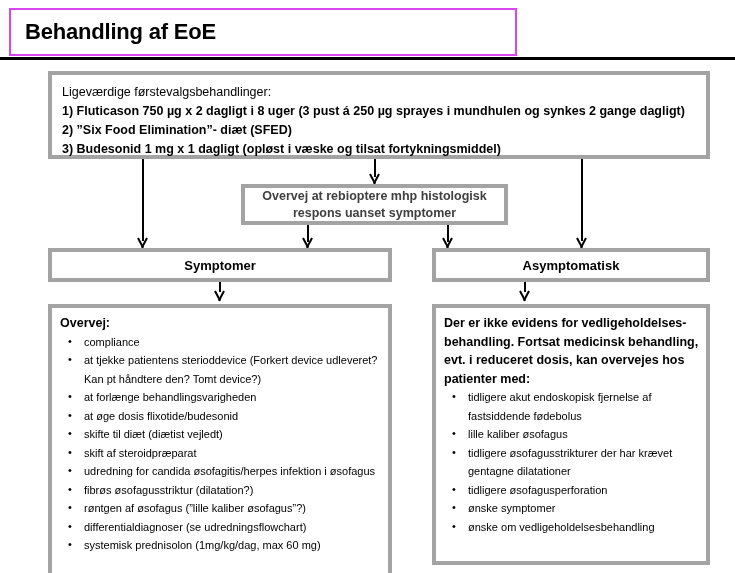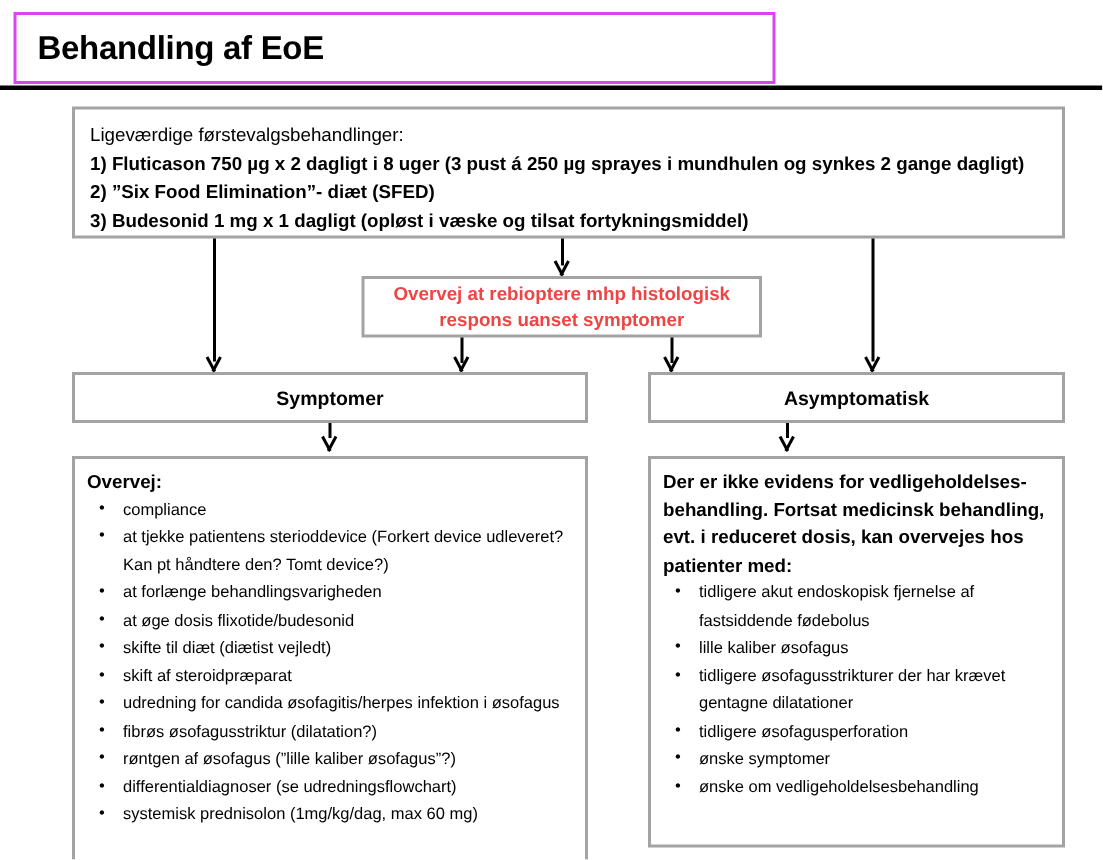--- a/index.html
+++ b/index.html
@@ -43,21 +43,21 @@
     left: 0px;
     top: 57px;
     width: 735px;
     height: 3px;
     background: #000000;
   }
 
   
   .box {
     position: absolute;
-    border: 2px solid #a3a3a3;
+    border: 4px solid #a3a3a3;
     box-sizing: border-box;
     background: #ffffff;
   }
 
   
   #box-first-line {
     left: 48px;
     top: 71px;
     width: 662px;
     height: 88px;
@@ -80,21 +80,21 @@
     height: 41px;
     display: flex;
     align-items: center;
     justify-content: center;
     text-align: center;
   }
   #box-rebiopsy .txt {
     font-size: 12.5px;
     font-weight: bold;
     line-height: 17px;
-    color: #ef4444;
+    color: #404040;
   }
 
   
   #box-symptomer {
     left: 48px;
     top: 248px;
     width: 344px;
     height: 34px;
     display: flex;
     align-items: center;

